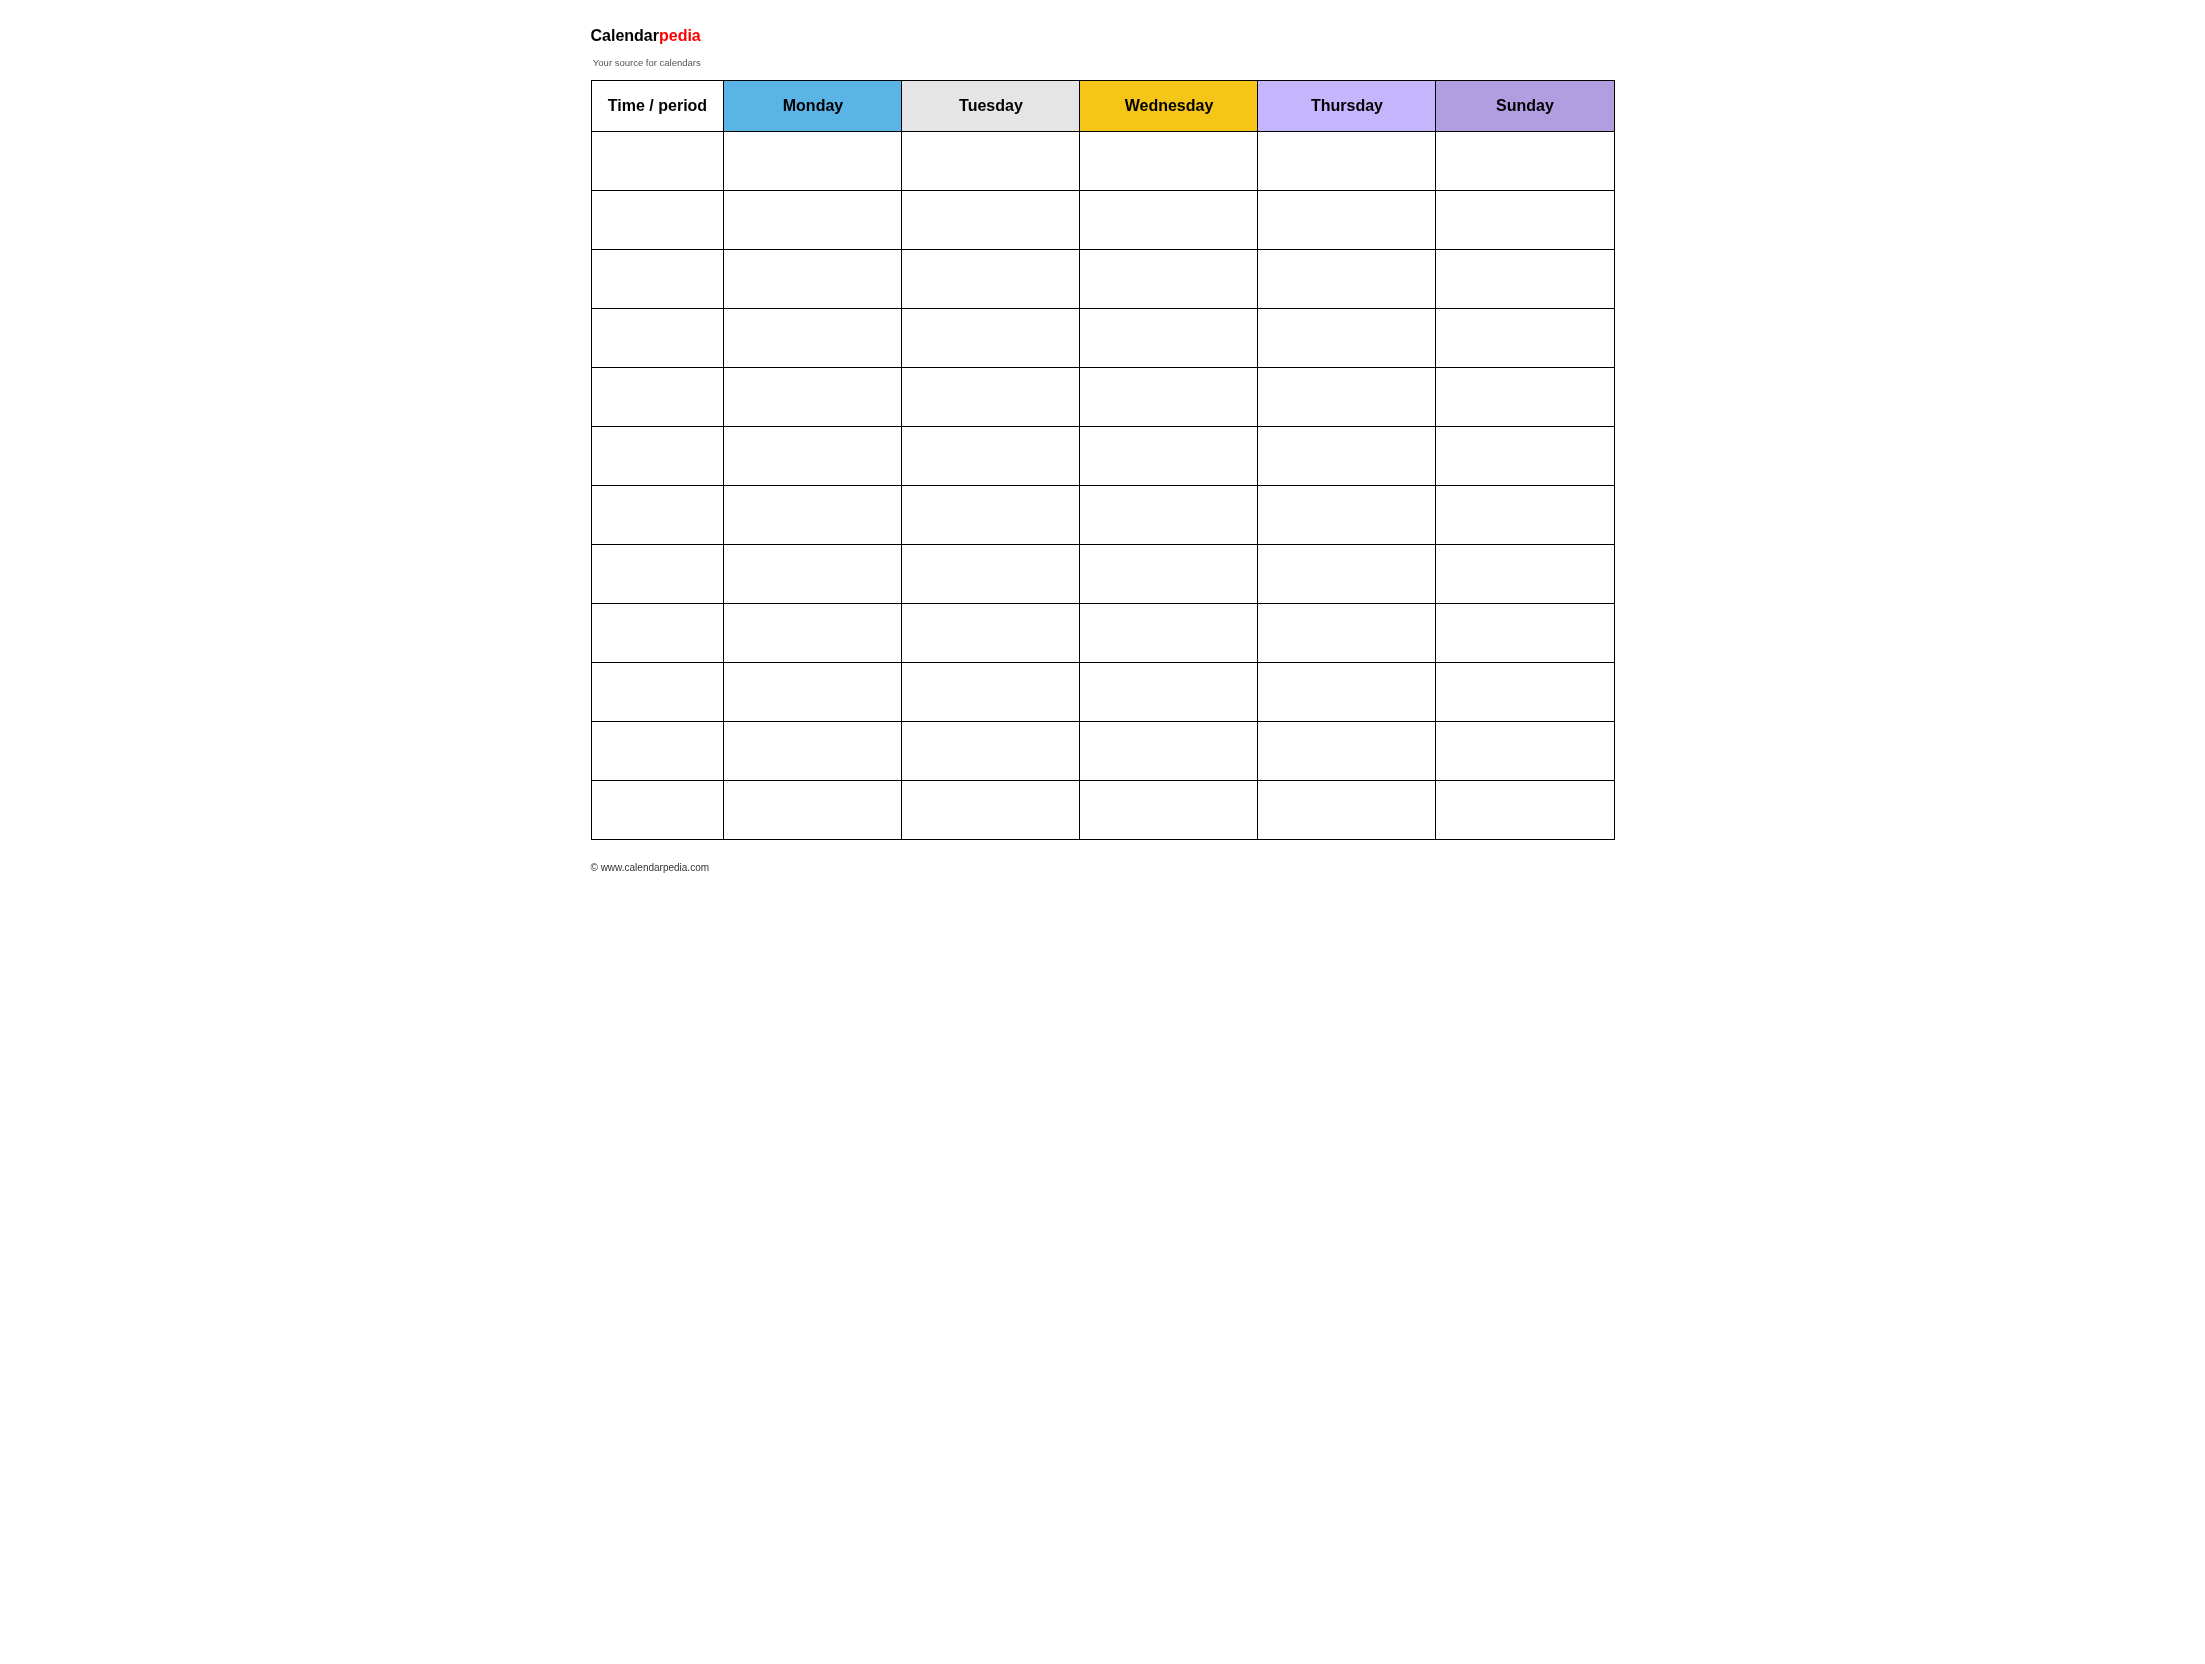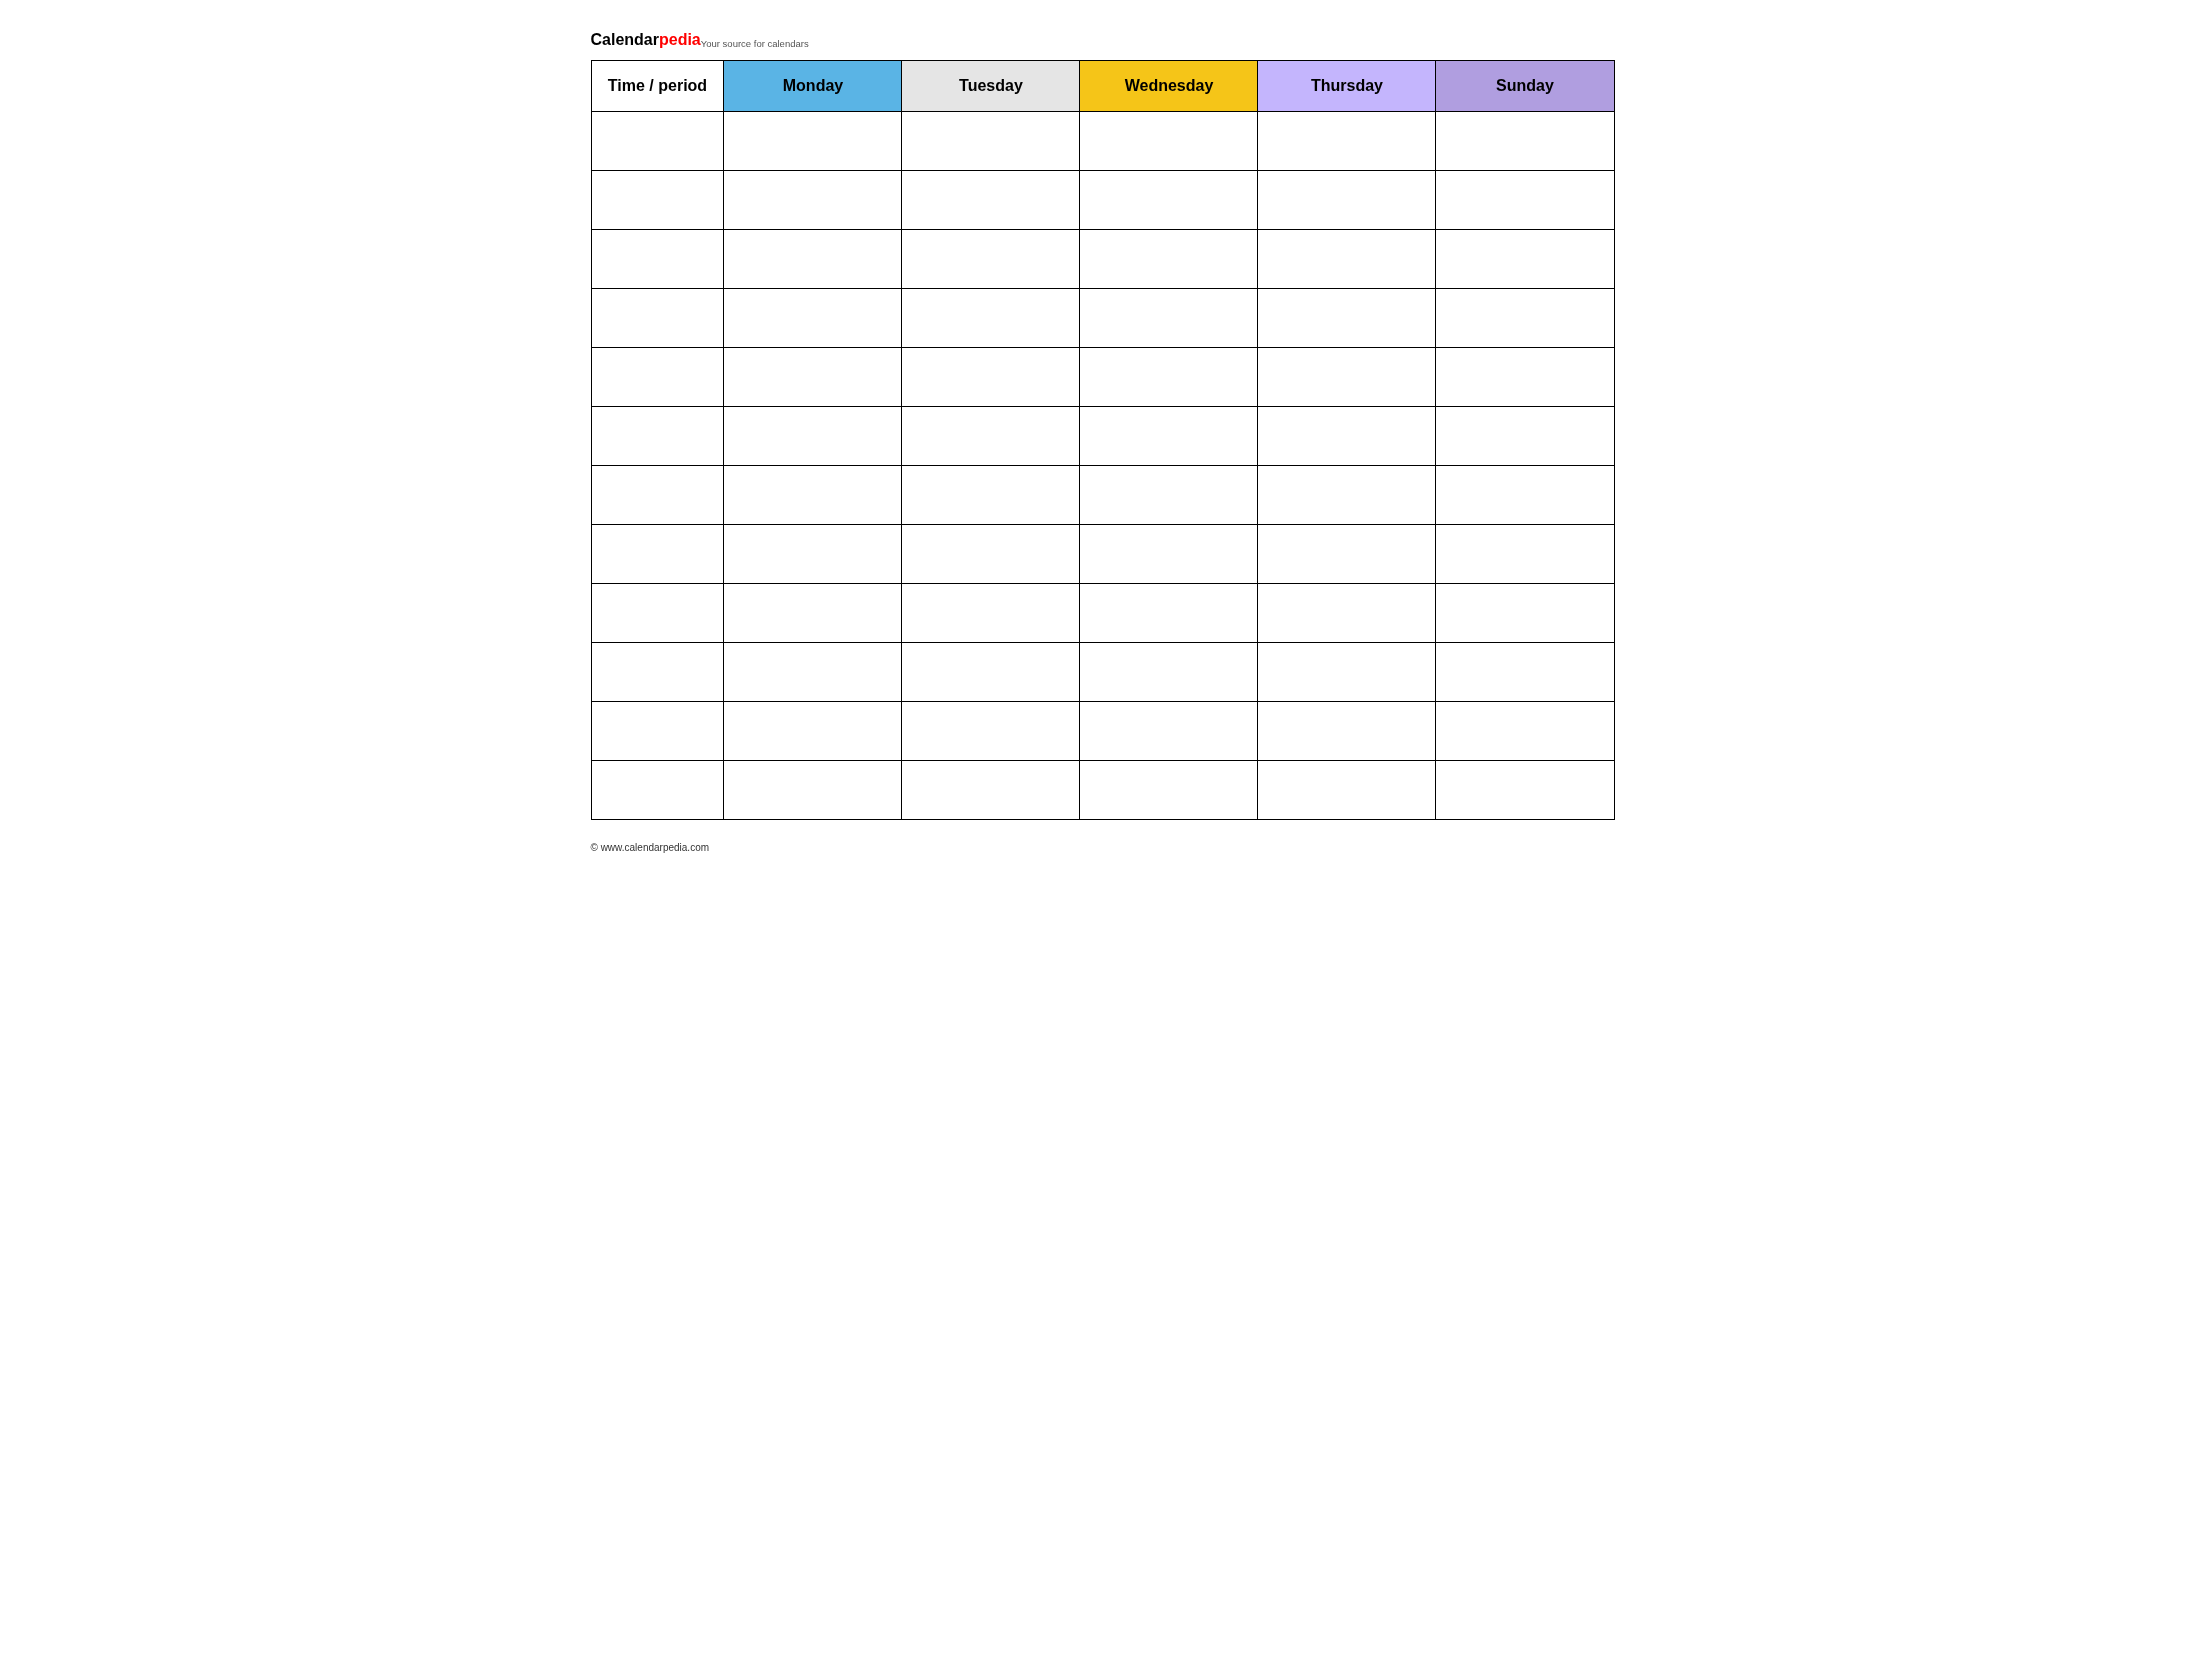--- a/index.html
+++ b/index.html
@@ -42,21 +42,21 @@
 
     .name-label {
       font-size: 14.6px;
       font-weight: bold;
       color: #000000;
       margin-top: 5.9px;
     }
 
     .logo-area {
       display: flex;
-      flex-direction: row;
+      flex-direction: column;
       align-items: flex-end;
       padding-top: 3.7px;
     }
 
     .logo-text {
       font-size: 16px;
       font-weight: bold;
       color: #000000;
       line-height: 1.2;
     }

